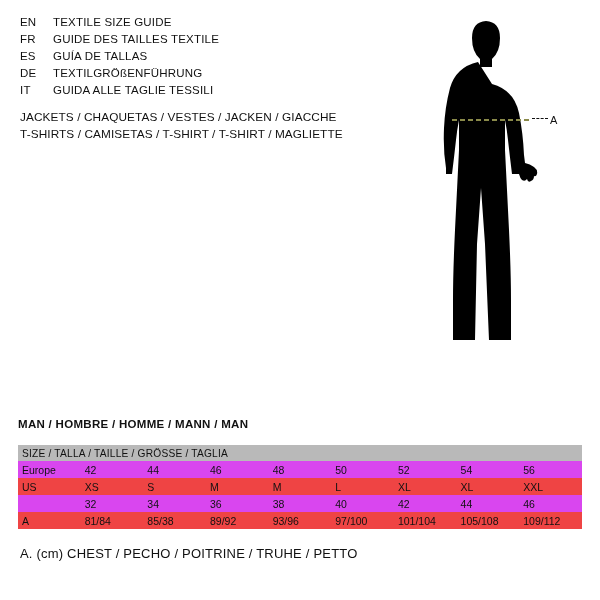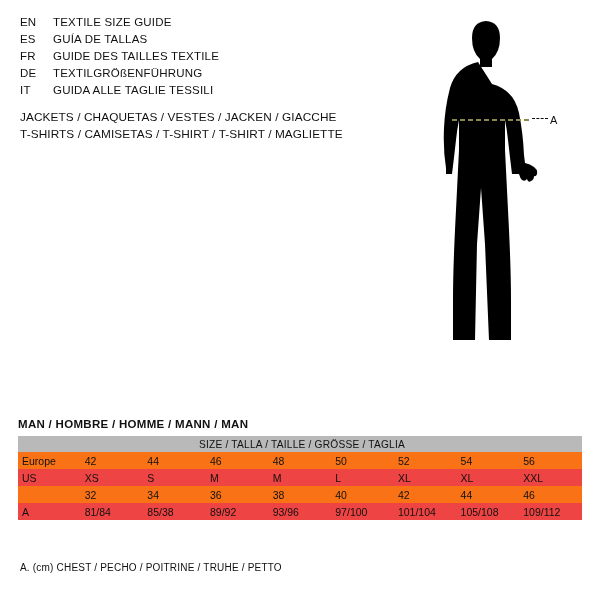--- a/index.html
+++ b/index.html
@@ -90,74 +90,73 @@
     position: absolute;
     left: 18px;
     top: 418px;
     width: 564px;
   }
   .table-title {
     font-size: 11.5px;
     font-weight: bold;
     letter-spacing: 0.3px;
     color: #111;
-    margin-bottom: 6px;
+    margin-bottom: 15px;
   }
   table {
     border-collapse: collapse;
     width: 564px;
     table-layout: fixed;
     font-size: 10.5px;
   }
   table td, table th {
     text-align: left;
     padding: 0 0 0 4px;
     height: 17px;
     font-weight: normal;
     color: #111;
     white-space: nowrap;
   }
   .row-head td {
     background: #b9b9b9;
     font-size: 10.2px;
     letter-spacing: 0.2px;
     height: 16px;
-    text-align: center;
-  }
-  .row-shade td { background: #f97316; }
+  }
+  .row-shade td { background: #d946ef; }
   .row-plain td { background: #ef4444; }
   .col-label { width: 86px; }
   .col-v { width: 68px; }
 
   .footnote {
     position: absolute;
     left: 20px;
-    top: 562px;
-    font-size: 10px;
+    top: 546px;
+    font-size: 13px;
     letter-spacing: 0.2px;
     color: #111;
   }
 </style>
 </head>
 <body>
 
 <div class="page">
 
   <div class="legend">
     <div class="legend-row">
       <span class="legend-code">EN</span>
       <span class="legend-text">TEXTILE SIZE GUIDE</span>
     </div>
     <div class="legend-row">
+      <span class="legend-code">FR</span>
+      <span class="legend-text">GUIDE DES TAILLES TEXTILE</span>
+    </div>
+    <div class="legend-row">
       <span class="legend-code">ES</span>
       <span class="legend-text">GUÍA DE TALLAS</span>
-    </div>
-    <div class="legend-row">
-      <span class="legend-code">FR</span>
-      <span class="legend-text">GUIDE DES TAILLES TEXTILE</span>
     </div>
     <div class="legend-row">
       <span class="legend-code">DE</span>
       <span class="legend-text">TEXTILGRÖßENFÜHRUNG</span>
     </div>
     <div class="legend-row">
       <span class="legend-code">IT</span>
       <span class="legend-text">GUIDA ALLE TAGLIE TESSILI</span>
     </div>
   </div>

